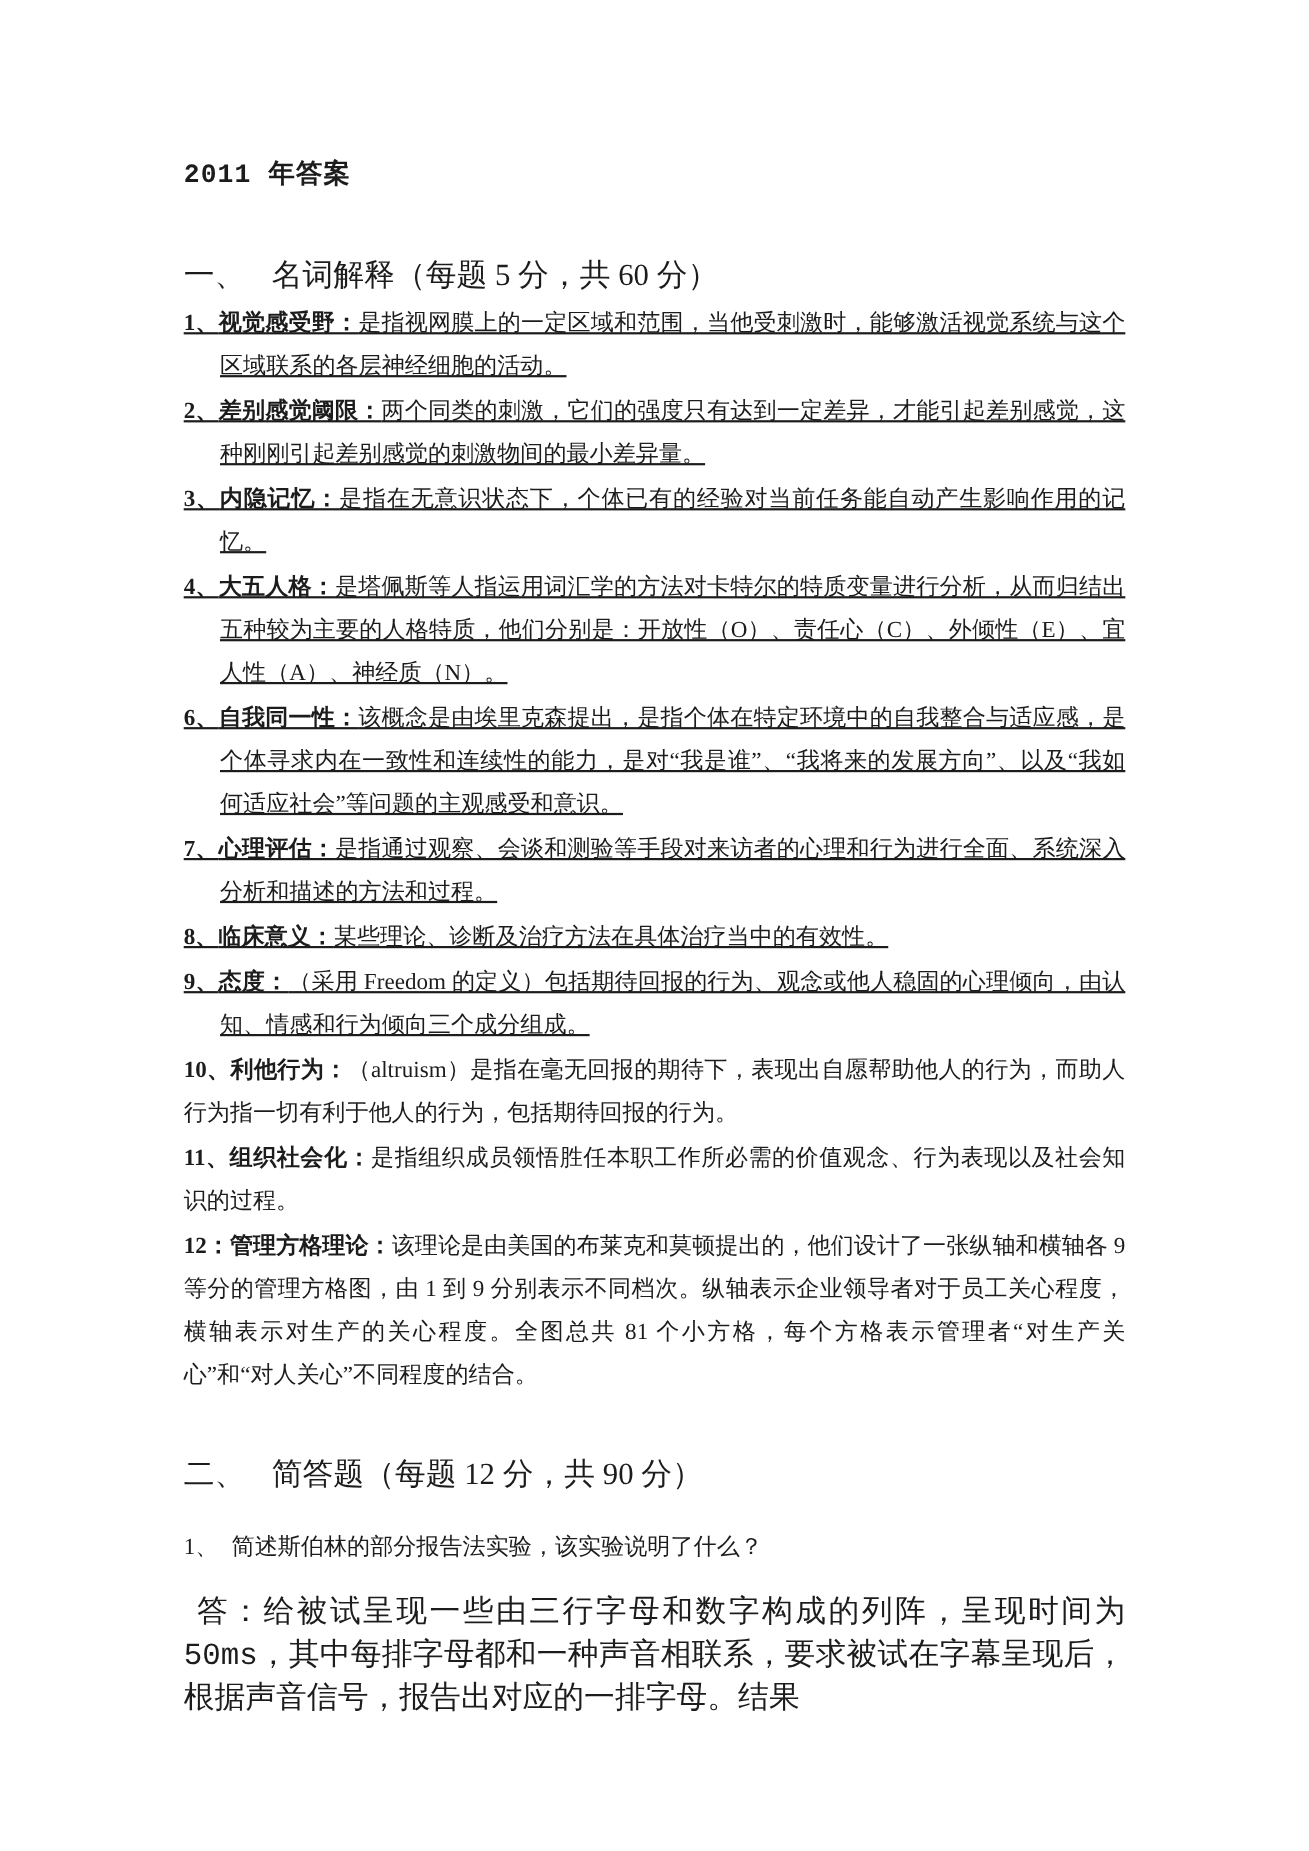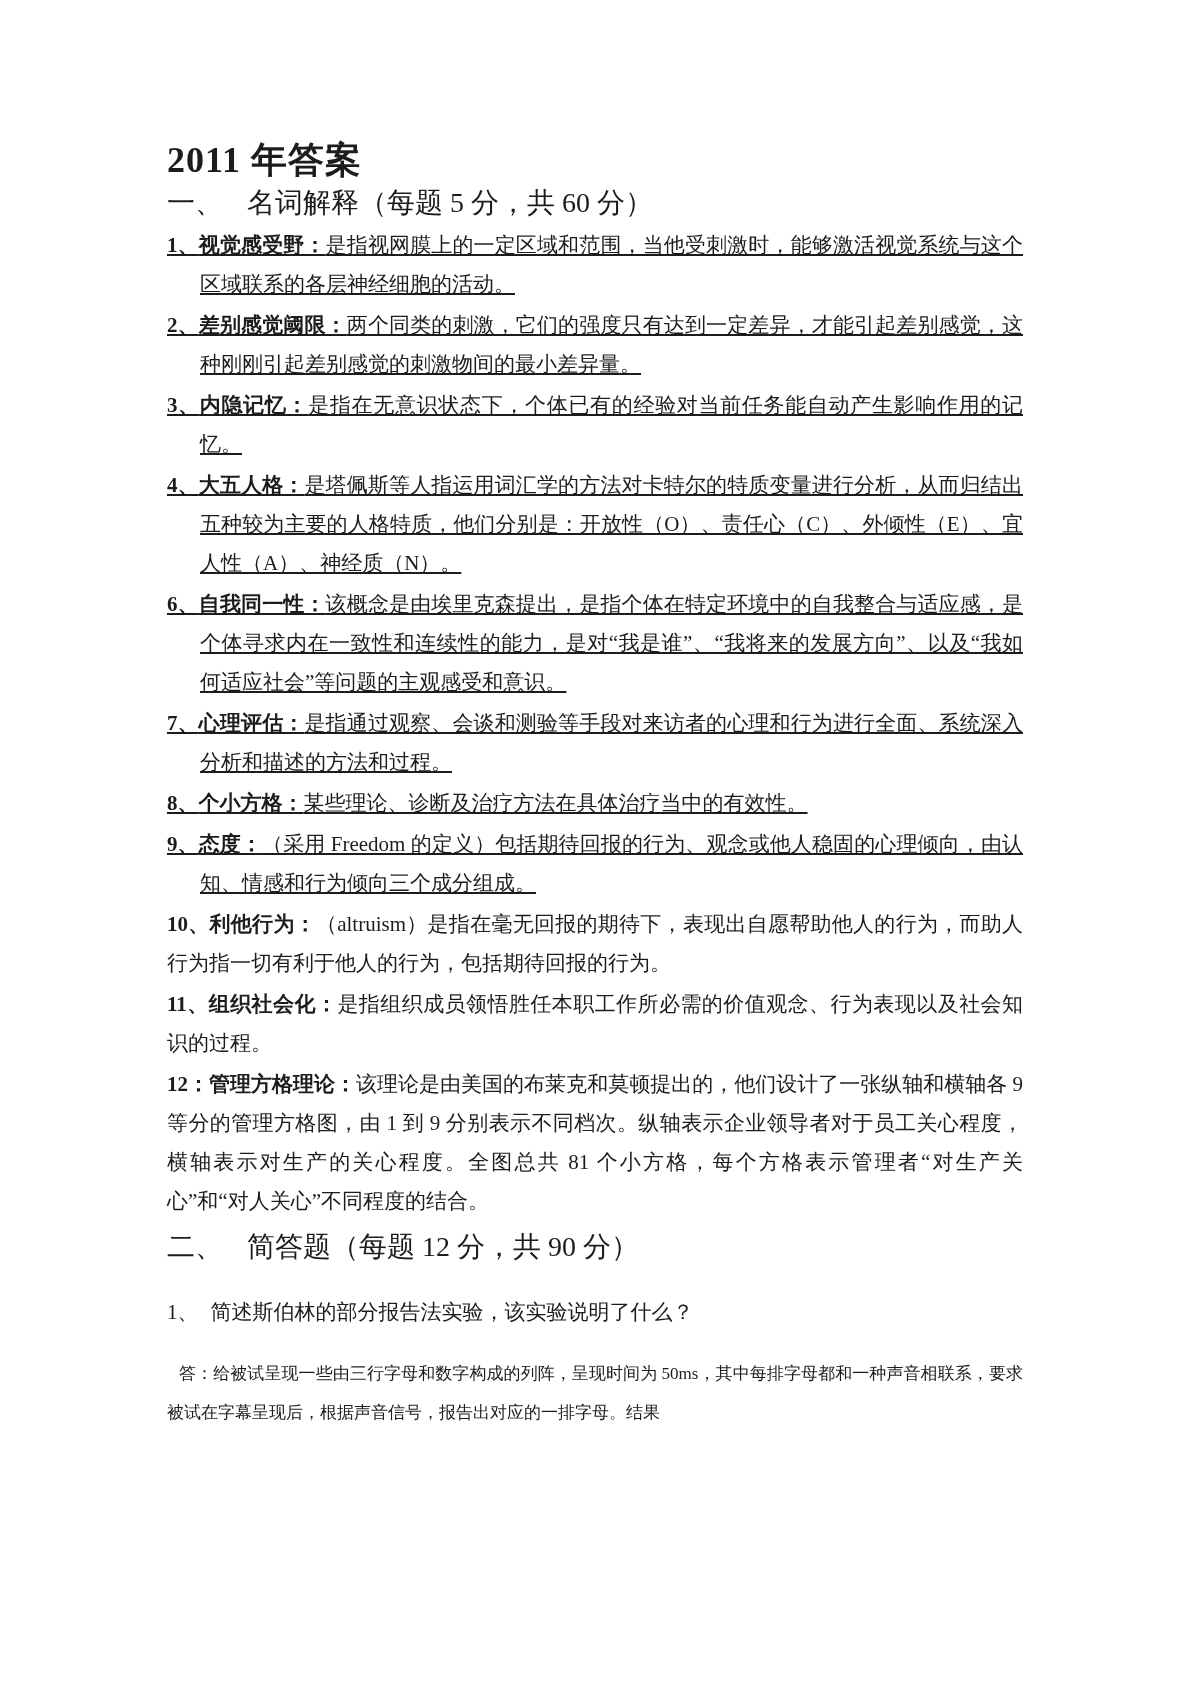--- a/index.html
+++ b/index.html
@@ -9,72 +9,75 @@
     color: #1c1c1c;
     overflow: hidden;
   }
   .page {
     box-sizing: border-box;
     width: 1190px; height: 1683px;
     padding: 140px 167px 0 167px;
     background: #ffffff;
   }
   .doc-title {
-    font-size: 36px;
+    font-size: 24px;
     font-weight: bold;
     line-height: 40px;
     letter-spacing: 1px;
+    font-family: Liberation Mono, monospace;
   }
   .section-heading {
     font-size: 28px;
     font-weight: normal;
     line-height: 46px;
     white-space: nowrap;
+    margin-top: 48px;
   }
   .section-heading.second { line-height: 48px; }
   .sec-num { display: inline-block; margin-right: 24px; }
   .item {
     font-size: 21px;
     line-height: 39px;
     text-align: justify;
     margin: 0 0 2px 0;
   }
   .item.hanging { padding-left: 33px; text-indent: -33px; text-decoration: underline; }
   .item .num, .item .term { font-weight: bold; }
   .question {
     font-size: 21px;
     line-height: 41px;
     font-weight: normal;
   }
   .q-num { display: inline-block; margin-right: 12px; }
   .answer {
-    font-size: 17px;
+    font-size: 28px;
     line-height: 39px;
     text-align: justify;
     text-indent: 12px;
     margin-top: 2px;
+    font-family: Liberation Mono, monospace;
   }
 </style>
 </head>
 <body>
 
 <div class="page">
 
   <div class="doc-title">2011 年答案</div>
 
   <div class="section-heading"><span class="sec-num">一、</span><span>名词解释（每题 5 分，共 60 分）</span></div>
 
   <div>
     <p class="item hanging"><span class="num">1、</span><span class="term">视觉感受野：</span><span>是指视网膜上的一定区域和范围，当他受刺激时，能够激活视觉系统与这个区域联系的各层神经细胞的活动。</span></p>
     <p class="item hanging"><span class="num">2、</span><span class="term">差别感觉阈限：</span><span>两个同类的刺激，它们的强度只有达到一定差异，才能引起差别感觉，这种刚刚引起差别感觉的刺激物间的最小差异量。</span></p>
     <p class="item hanging"><span class="num">3、</span><span class="term">内隐记忆：</span><span>是指在无意识状态下，个体已有的经验对当前任务能自动产生影响作用的记忆。</span></p>
     <p class="item hanging"><span class="num">4、</span><span class="term">大五人格：</span><span>是塔佩斯等人指运用词汇学的方法对卡特尔的特质变量进行分析，从而归结出五种较为主要的人格特质，他们分别是：开放性（O）、责任心（C）、外倾性（E）、宜人性（A）、神经质（N）。</span></p>
     <p class="item hanging"><span class="num">6、</span><span class="term">自我同一性：</span><span>该概念是由埃里克森提出，是指个体在特定环境中的自我整合与适应感，是个体寻求内在一致性和连续性的能力，是对“我是谁”、“我将来的发展方向”、以及“我如何适应社会”等问题的主观感受和意识。</span></p>
     <p class="item hanging"><span class="num">7、</span><span class="term">心理评估：</span><span>是指通过观察、会谈和测验等手段对来访者的心理和行为进行全面、系统深入分析和描述的方法和过程。</span></p>
-    <p class="item hanging"><span class="num">8、</span><span class="term">个小方格：</span><span>某些理论、诊断及治疗方法在具体治疗当中的有效性。</span></p>
+    <p class="item hanging"><span class="num">8、</span><span class="term">临床意义：</span><span>某些理论、诊断及治疗方法在具体治疗当中的有效性。</span></p>
     <p class="item hanging"><span class="num">9、</span><span class="term">态度：</span><span>（采用 Freedom 的定义）包括期待回报的行为、观念或他人稳固的心理倾向，由认知、情感和行为倾向三个成分组成。</span></p>
     <p class="item"><span class="num">10、</span><span class="term">利他行为：</span><span>（altruism）是指在毫无回报的期待下，表现出自愿帮助他人的行为，而助人行为指一切有利于他人的行为，包括期待回报的行为。</span></p>
     <p class="item"><span class="num">11、</span><span class="term">组织社会化：</span><span>是指组织成员领悟胜任本职工作所必需的价值观念、行为表现以及社会知识的过程。</span></p>
     <p class="item"><span class="num">12：</span><span class="term">管理方格理论：</span><span>该理论是由美国的布莱克和莫顿提出的，他们设计了一张纵轴和横轴各 9 等分的管理方格图，由 1 到 9 分别表示不同档次。纵轴表示企业领导者对于员工关心程度，横轴表示对生产的关心程度。全图总共 81 个小方格，每个方格表示管理者“对生产关心”和“对人关心”不同程度的结合。</span></p>
   </div>
 
   <div class="section-heading second"><span class="sec-num">二、</span><span>简答题（每题 12 分，共 90 分）</span></div>
 
   <div>
     <p class="question"><span class="q-num">1、</span><span>简述斯伯林的部分报告法实验，该实验说明了什么？</span></p>

